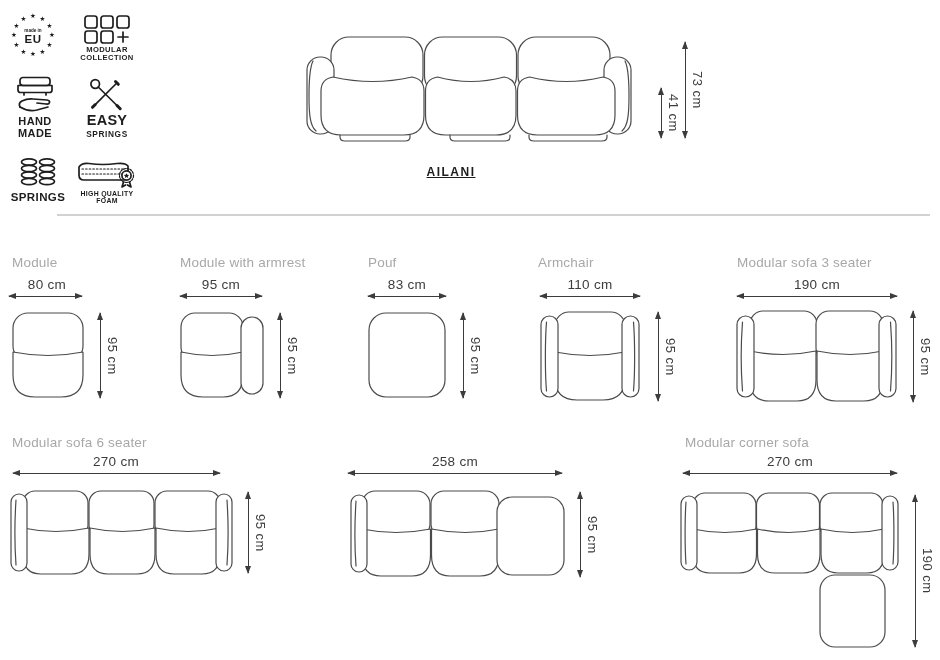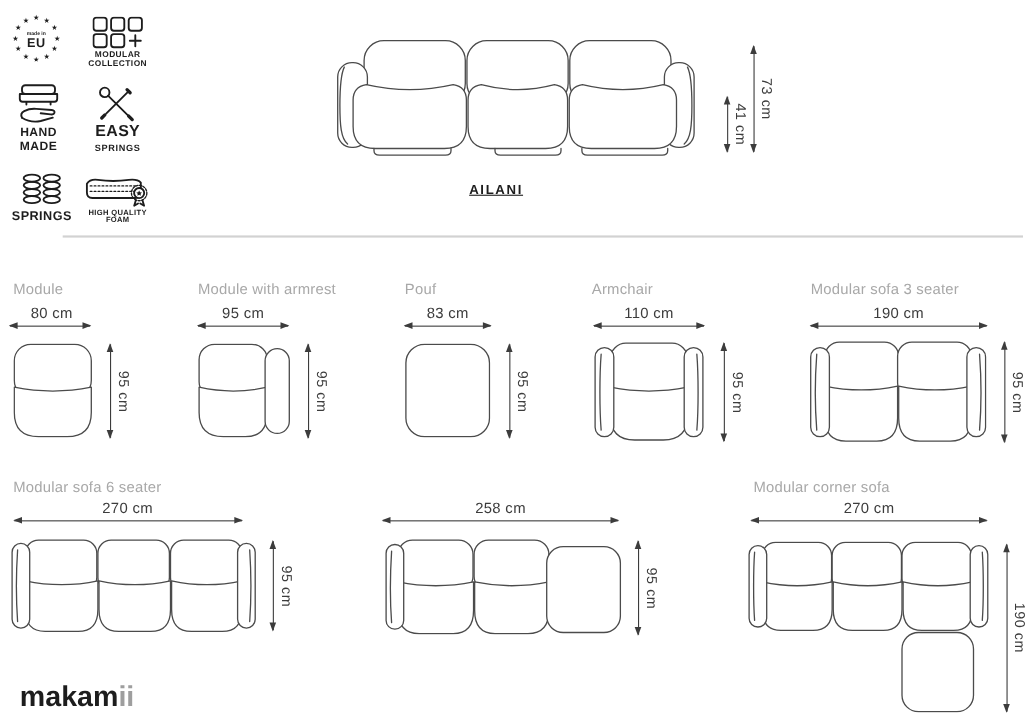--- a/index.html
+++ b/index.html
@@ -266,15 +266,14 @@
     <path d="M141,37 Q172.5,44 204,37 L204,62 Q204,81 187,81 L158,81 Q141,81 141,62 Z"></path>
     <rect x="1" y="4" width="16" height="74" rx="8"></rect>
     <path class="nf" d="M6,10 C4.8,26 4.8,56 6,72"></path>
     <rect x="202" y="4" width="16" height="74" rx="8"></rect>
     <path class="nf" d="M213,10 C214.2,26 214.2,56 213,72"></path>
     <rect x="140" y="83" width="65" height="72" rx="15"></rect>
   </svg>
   <div class="va" style="left:915px;top:495px;height:152px;"></div>
   <div class="dimv" style="left:920px;top:495px;height:152px;">190 cm</div>
 
-  <div class="logo"><span>makam</span><span class="accent">ii</span></div>
 
 </div>
 
 </body></html>

